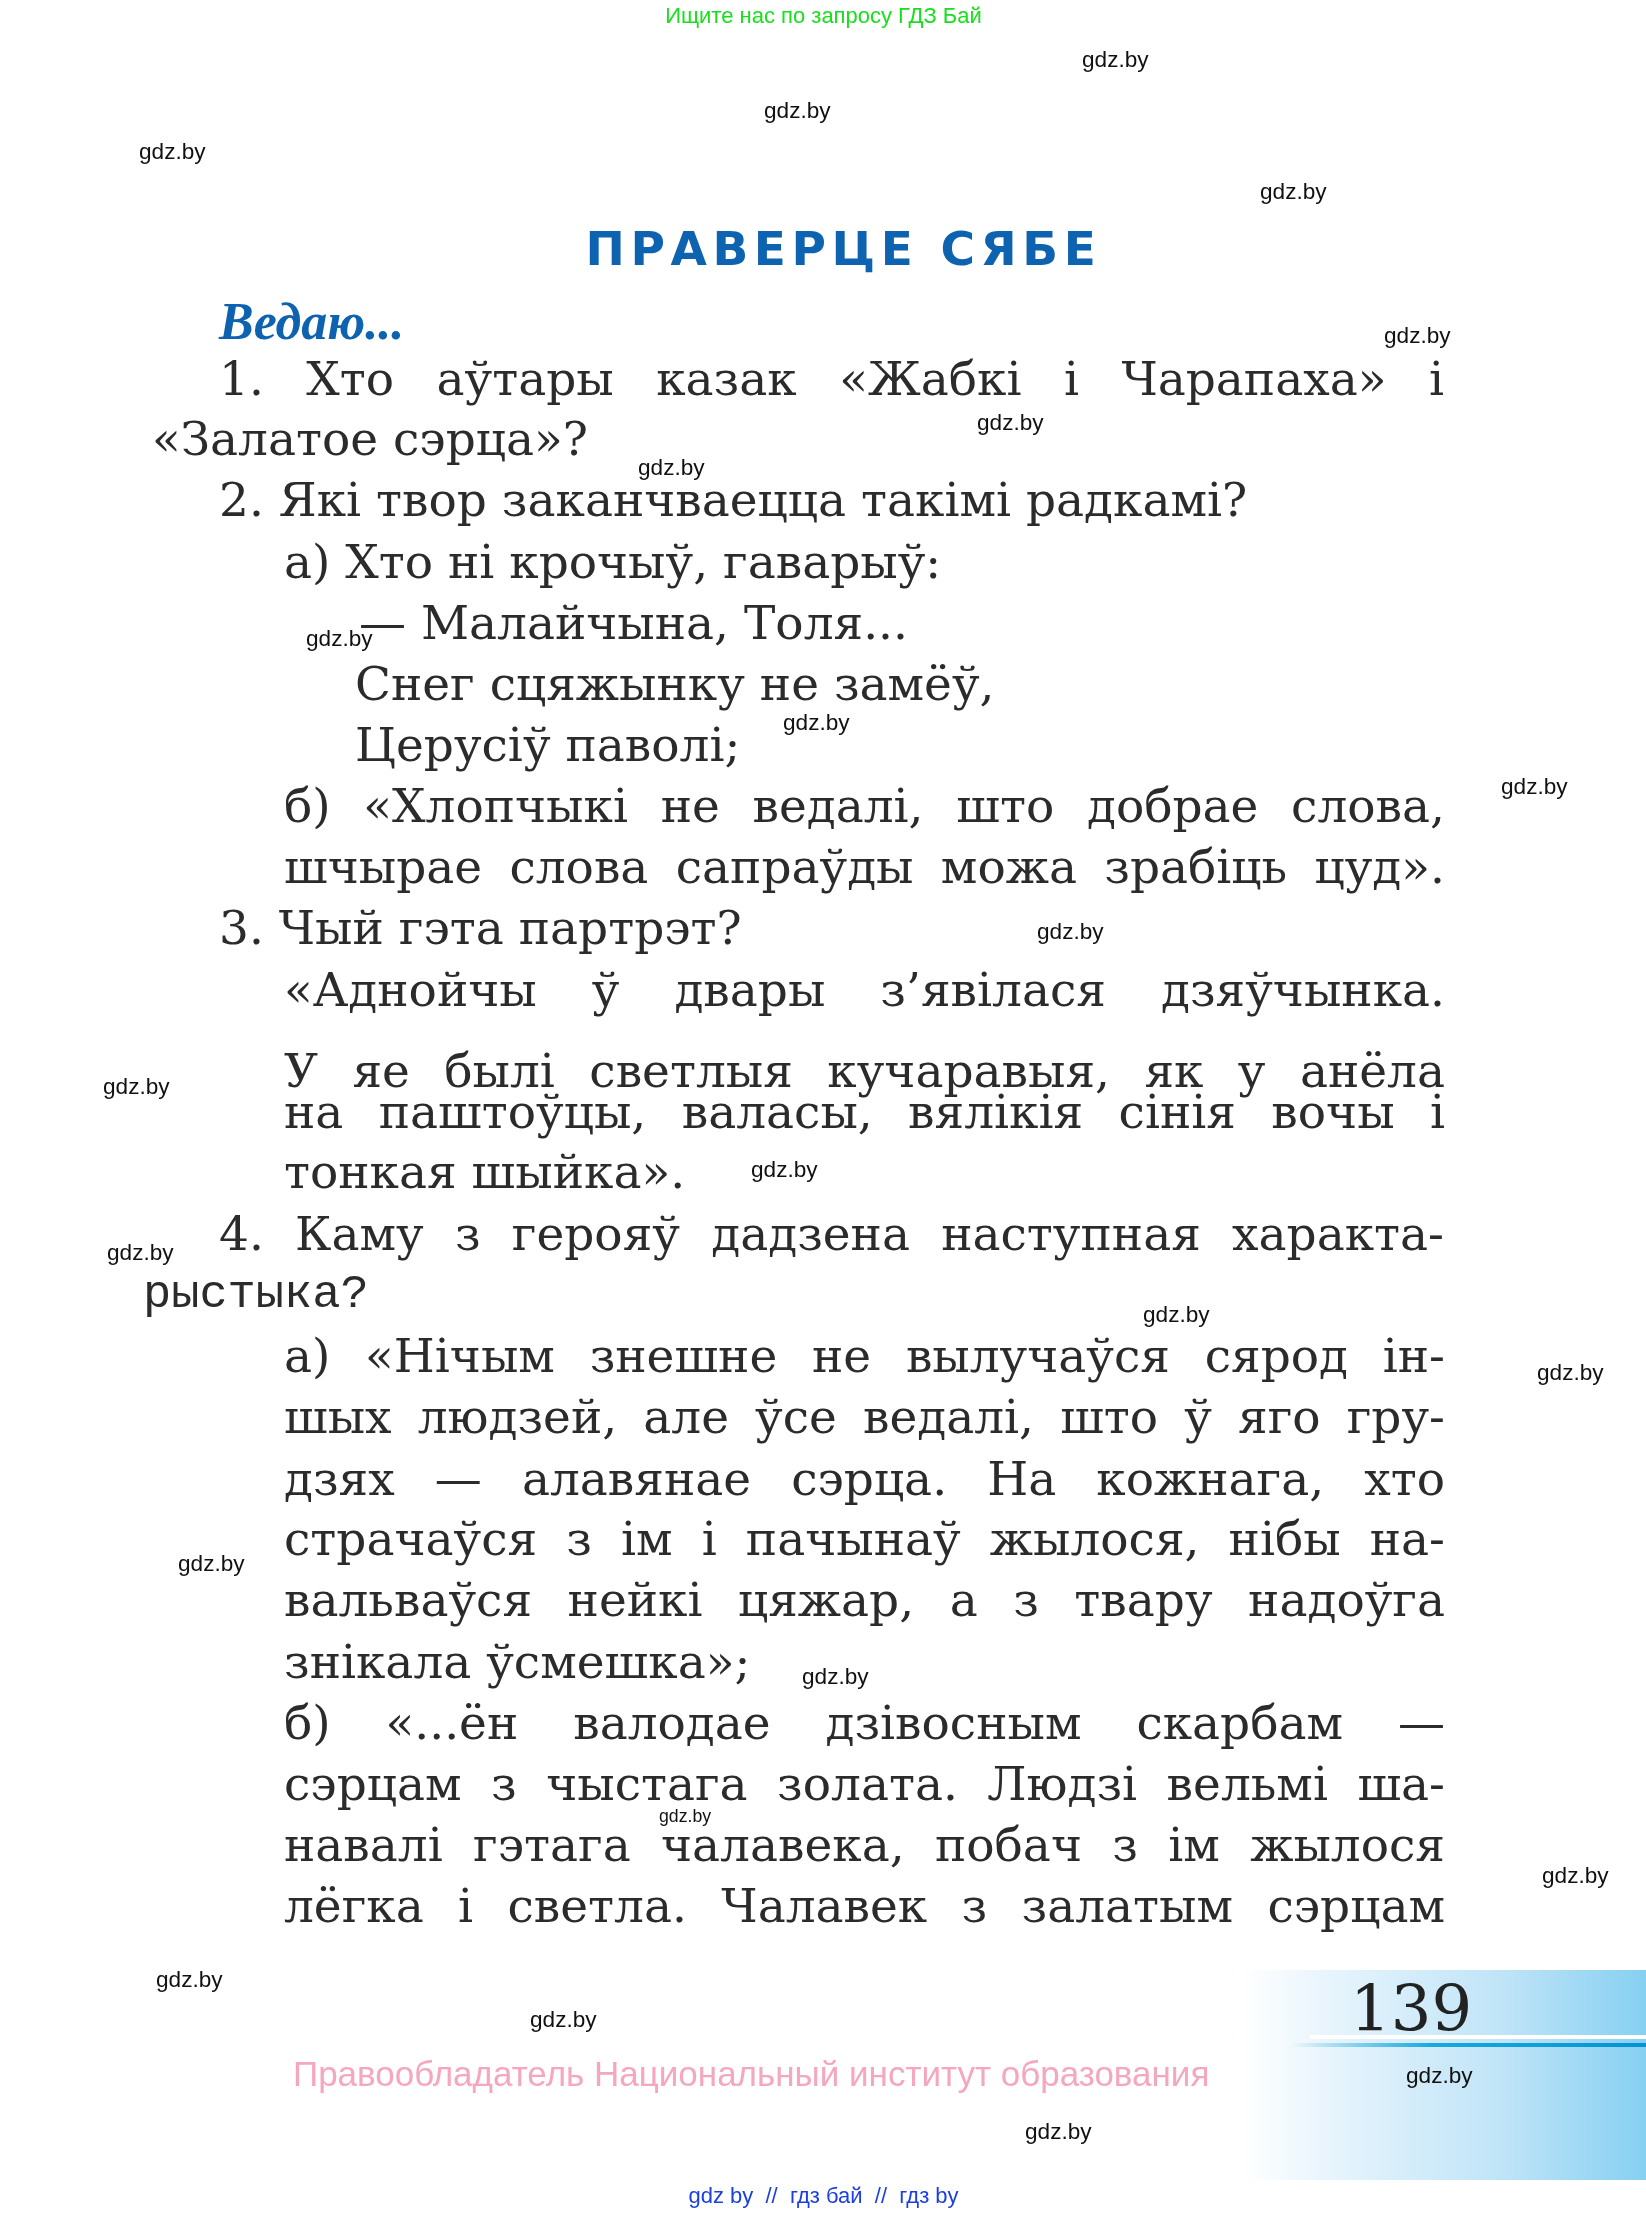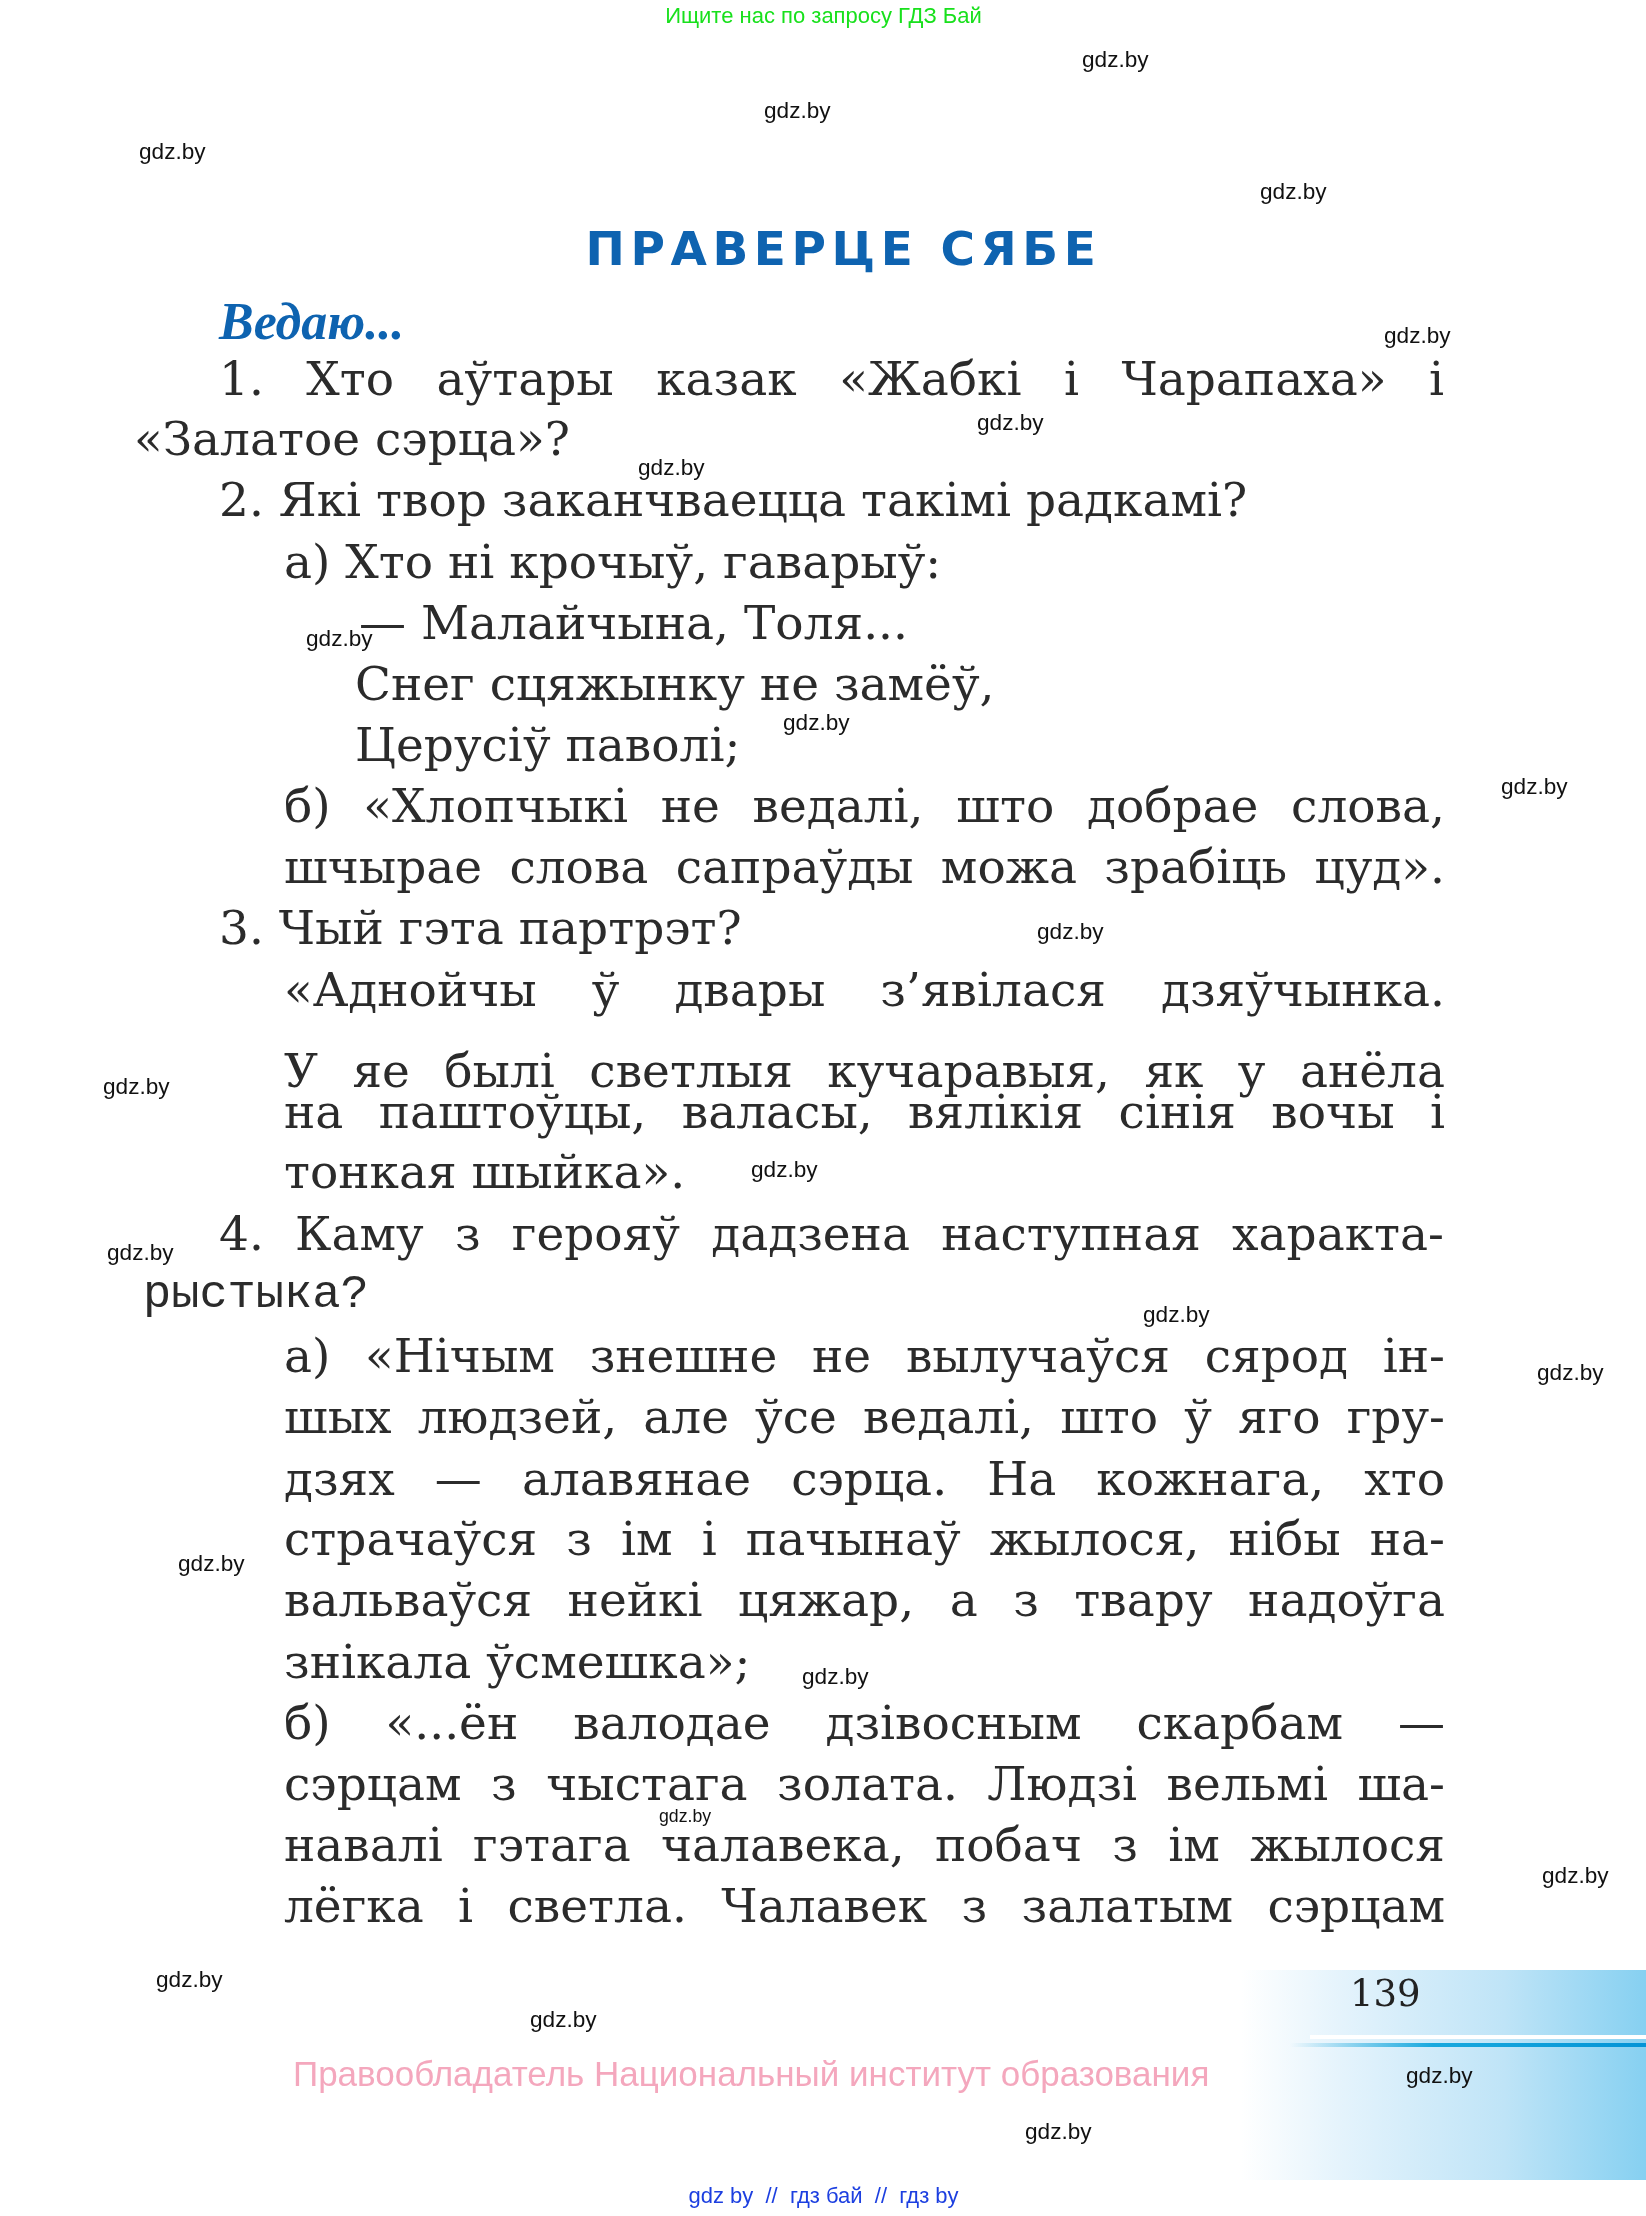--- a/index.html
+++ b/index.html
@@ -87,21 +87,21 @@
     top: 2043px;
     width: 357px;
     height: 4px;
     background: linear-gradient(to right, rgba(0,160,225,0) 0%, #19a9de 40%, #0393d6 100%);
   }
   .page-number {
     position: absolute;
     left: 1350px;
     top: 1972px;
     font-family: "DejaVu Serif", "Liberation Serif", serif;
-    font-size: 37px;
+    font-size: 64px;
     color: #222222;
   }
   .rights {
     position: absolute;
     left: 293px;
     top: 2054px;
     font-family: "Liberation Sans", "DejaVu Sans", sans-serif;
     font-size: 35px;
     color: #f4a7bd;
     white-space: nowrap;
@@ -144,21 +144,21 @@
 <div class="wm" style="left:659px;top:1806px;font-size:17.7px;">gdz.by</div>
 <div class="wm" style="left:1542px;top:1863px;">gdz.by</div>
 <div class="wm" style="left:156px;top:1967px;">gdz.by</div>
 <div class="wm" style="left:530px;top:2007px;">gdz.by</div>
 <div class="wm" style="left:1025px;top:2119px;">gdz.by</div>
 
 <div class="heading">ПРАВЕРЦЕ СЯБЕ</div>
 <div class="subheading">Ведаю...</div>
 
 <div class="line just" style="left:219px;top:355px;width:1225px;">1. Хто аўтары казак «Жабкі і Чарапаха» і</div>
-<div class="line" style="left:134px;top:415px;">«Залатое сэрца»?</div>
+<div class="line" style="left:152px;top:415px;">«Залатое сэрца»?</div>
 
 <div class="line" style="left:219px;top:476px;">2. Які твор заканчваецца такімі радкамі?</div>
 <div class="line" style="left:284px;top:538px;">а) Хто ні крочыў, гаварыў:</div>
 <div class="line" style="left:359px;top:599px;">— Малайчына, Толя...</div>
 <div class="line" style="left:355px;top:660px;">Снег сцяжынку не замёў,</div>
 <div class="line" style="left:355px;top:721px;">Церусіў паволі;</div>
 <div class="line just" style="left:284px;top:782px;width:1161px;">б) «Хлопчыкі не ведалі, што добрае слова,</div>
 <div class="line just" style="left:284px;top:843px;width:1161px;">шчырае слова сапраўды можа зрабіць цуд».</div>
 
 <div class="line" style="left:219px;top:904px;">3. Чый гэта партрэт?</div>

